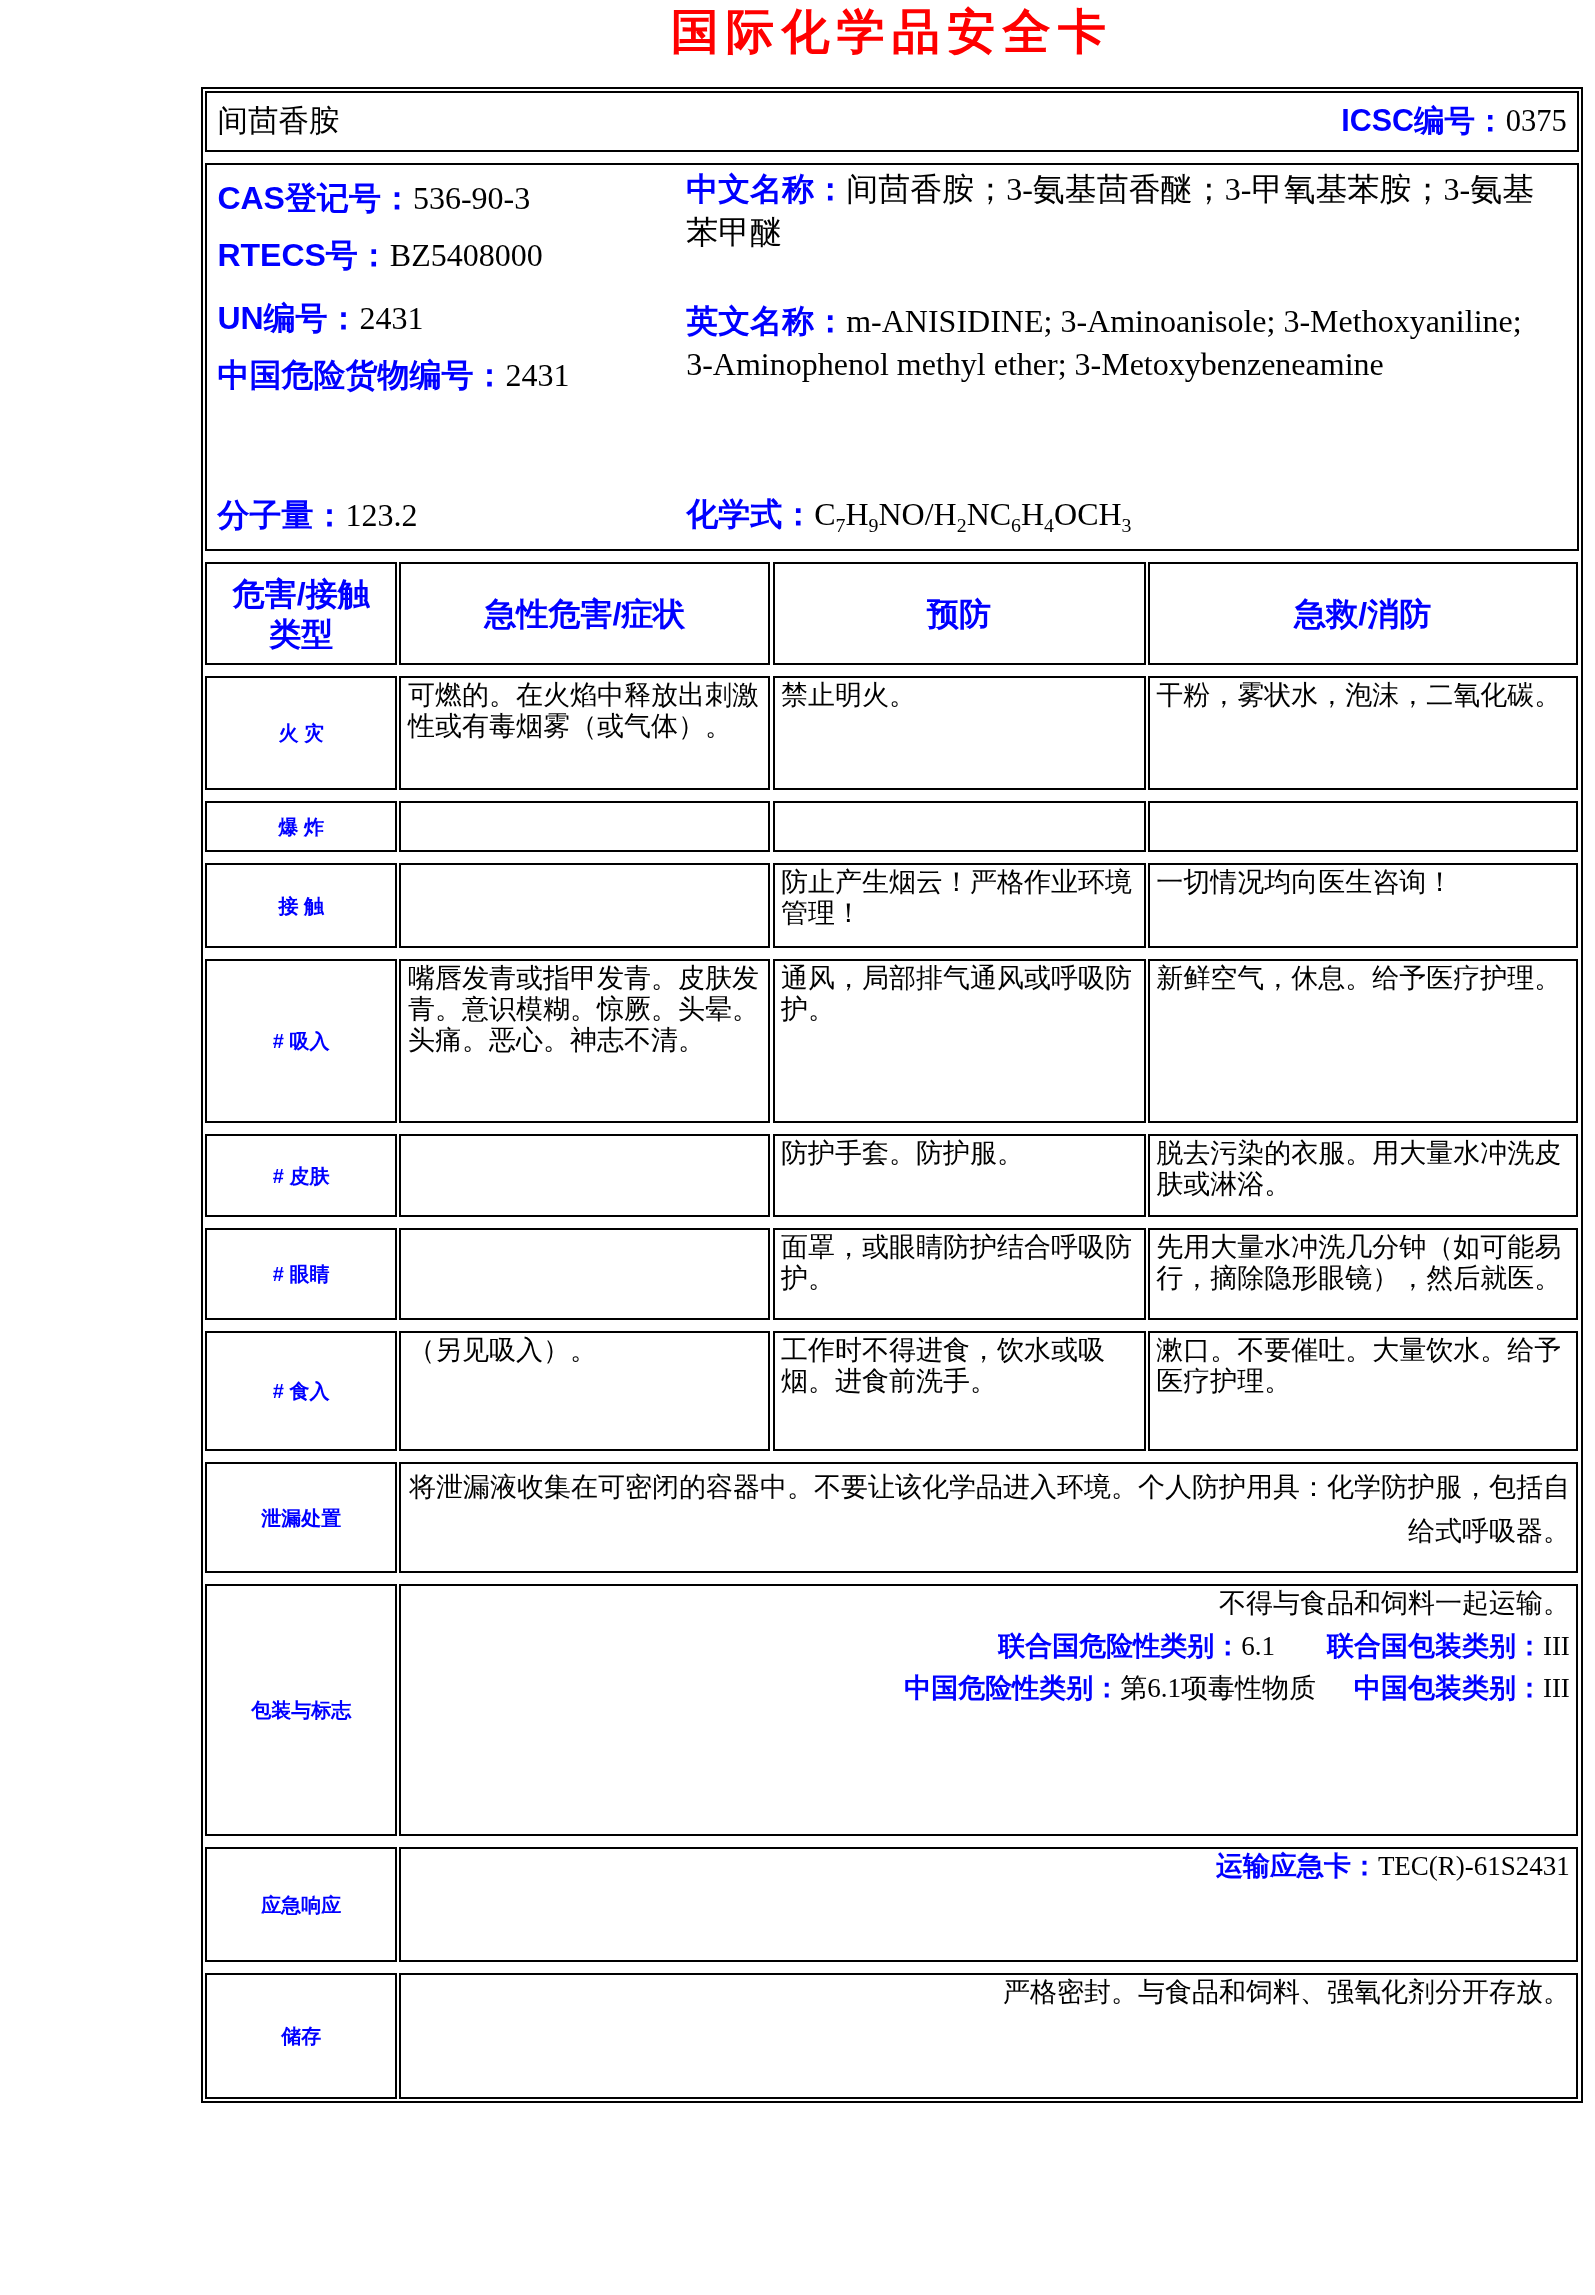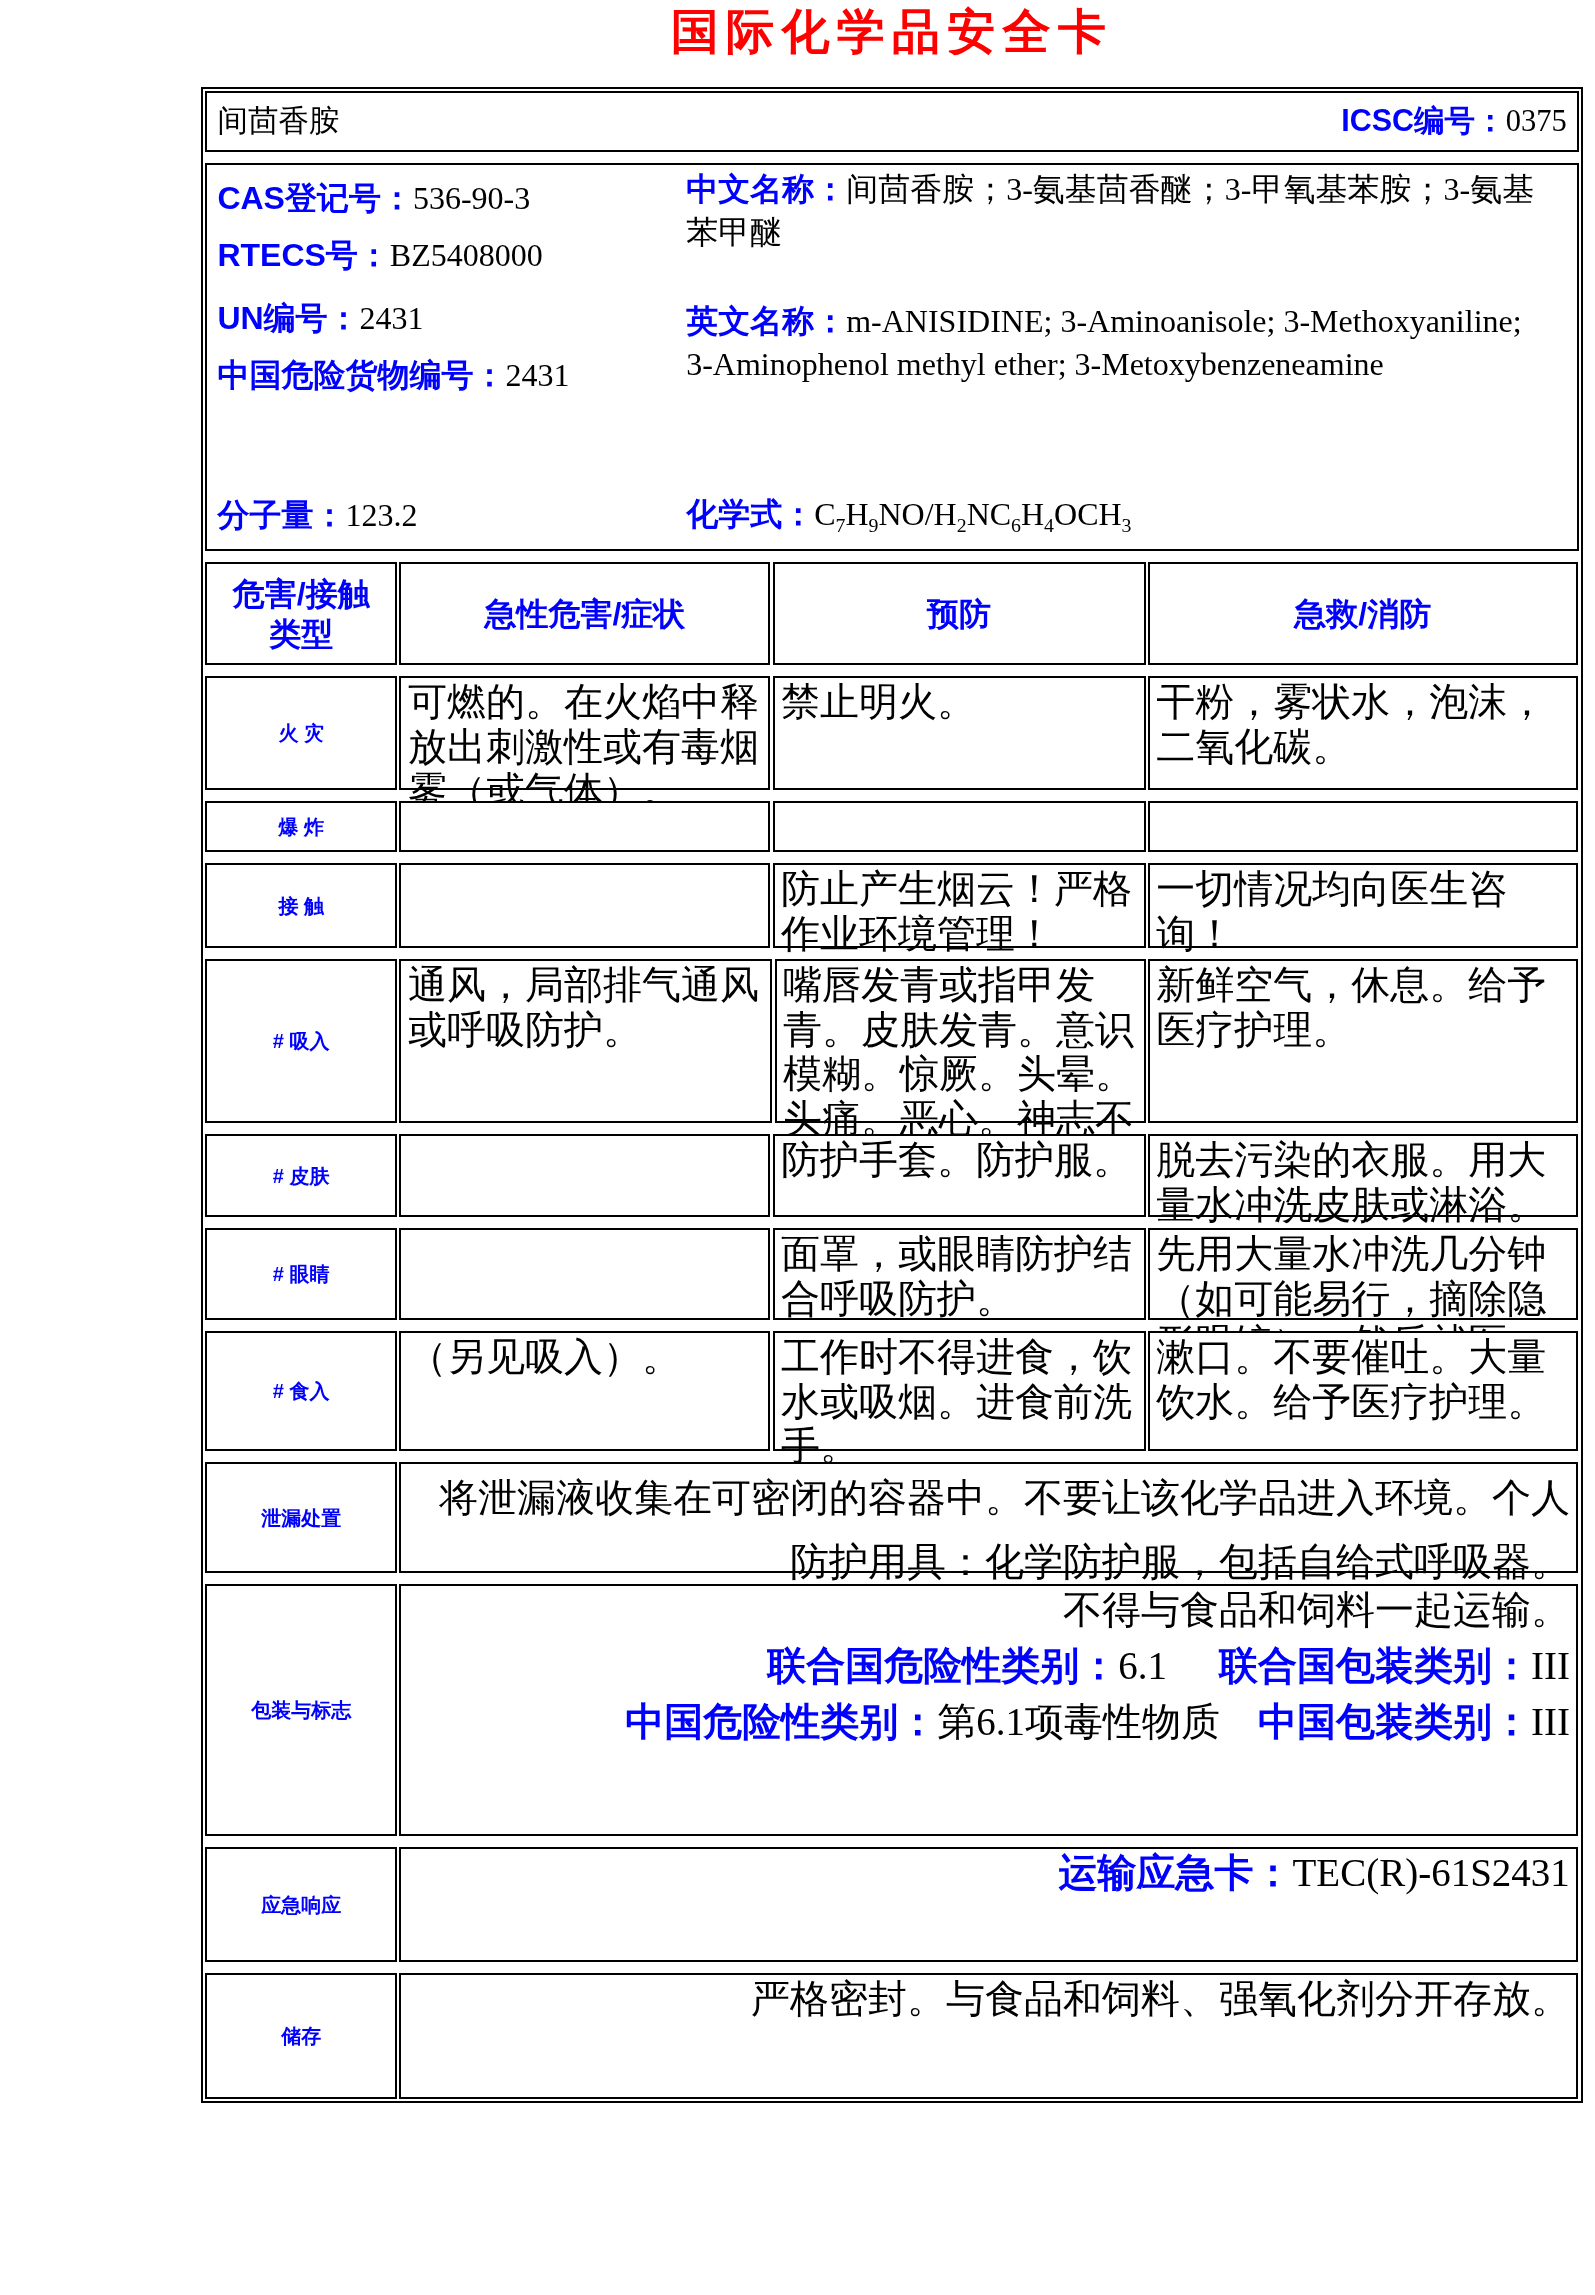--- a/index.html
+++ b/index.html
@@ -57,21 +57,21 @@
   .info-left .id-line.gap-top { margin-top:19px; }
   .info-right { position:absolute; left:479px; top:3px; width:856px; line-height:1.35; }
   .info-right .en-names { margin-top:45px; }
   .mw { position:absolute; left:10.2px; bottom:11.6px; }
   .formula { position:absolute; left:479px; bottom:11.6px; }
   .formula sub { font-size:0.62em; }
 
   
   .th { display:flex; flex-direction:column; align-items:center; justify-content:center; text-align:center; font-size:32px; line-height:1.25; }
   .rowlab { display:flex; align-items:center; justify-content:center; text-align:center; font-size:20px; line-height:1.3; padding:0 2.9px; }
-  .body-cell { font-size:39px; line-height:1.14; padding:2.2px 6.5px; }
+  .body-cell { font-size:27px; line-height:1.14; padding:2.2px 6.5px; }
   .spill-content { line-height:1.62; }
   .pack-content .pline { margin-bottom:11.6px; }
   .pack-pair2 { margin-left:52px; }
   .pack-pair2b { margin-left:38px; }
 </style>
 </head>
 <body>
 
 <div class="page">
   <div class="content">
@@ -130,22 +130,22 @@
 
       <div class="trow r-expo">
         <div class="cell c1 rowlab bl">接 触</div>
         <div class="cell c2 body-cell"></div>
         <div class="cell c3 body-cell">防止产生烟云！严格作业环境管理！</div>
         <div class="cell c4 body-cell">一切情况均向医生咨询！</div>
       </div>
 
       <div class="trow r-inh">
         <div class="cell c1 rowlab bl"># 吸入</div>
+        <div class="cell c2 body-cell">嘴唇发青或指甲发青。皮肤发青。意识模糊。惊厥。头晕。头痛。恶心。神志不清。</div>
         <div class="cell c3 body-cell">通风，局部排气通风或呼吸防护。</div>
-        <div class="cell c2 body-cell">嘴唇发青或指甲发青。皮肤发青。意识模糊。惊厥。头晕。头痛。恶心。神志不清。</div>
         <div class="cell c4 body-cell">新鲜空气，休息。给予医疗护理。</div>
       </div>
 
       <div class="trow r-skin">
         <div class="cell c1 rowlab bl"># 皮肤</div>
         <div class="cell c2 body-cell"></div>
         <div class="cell c3 body-cell">防护手套。防护服。</div>
         <div class="cell c4 body-cell">脱去污染的衣服。用大量水冲洗皮肤或淋浴。</div>
       </div>
 

